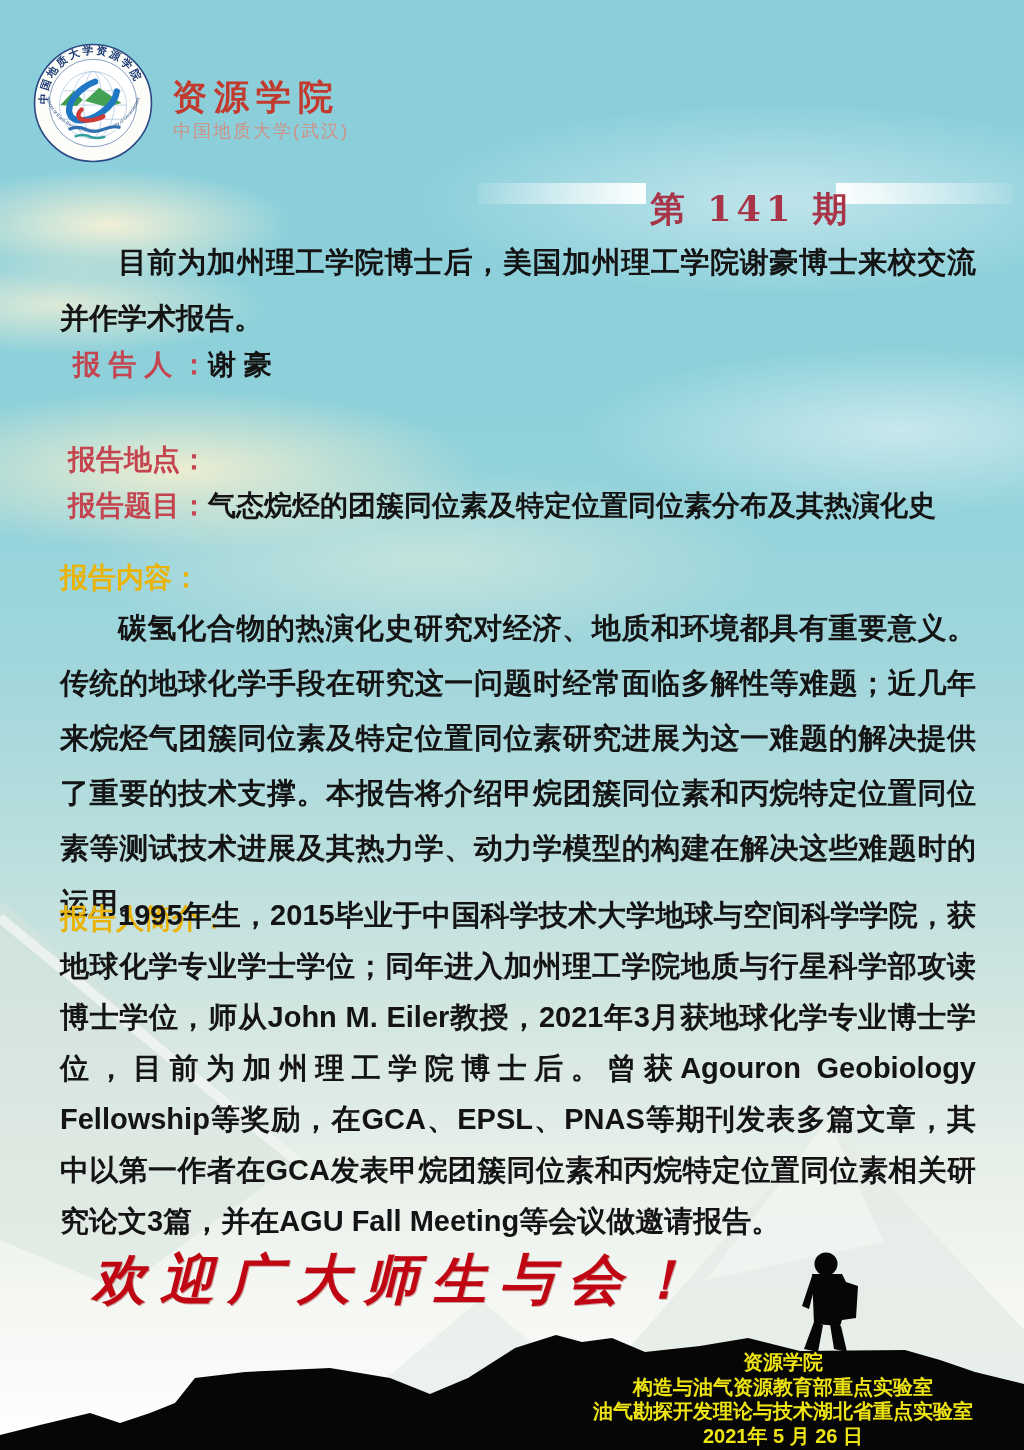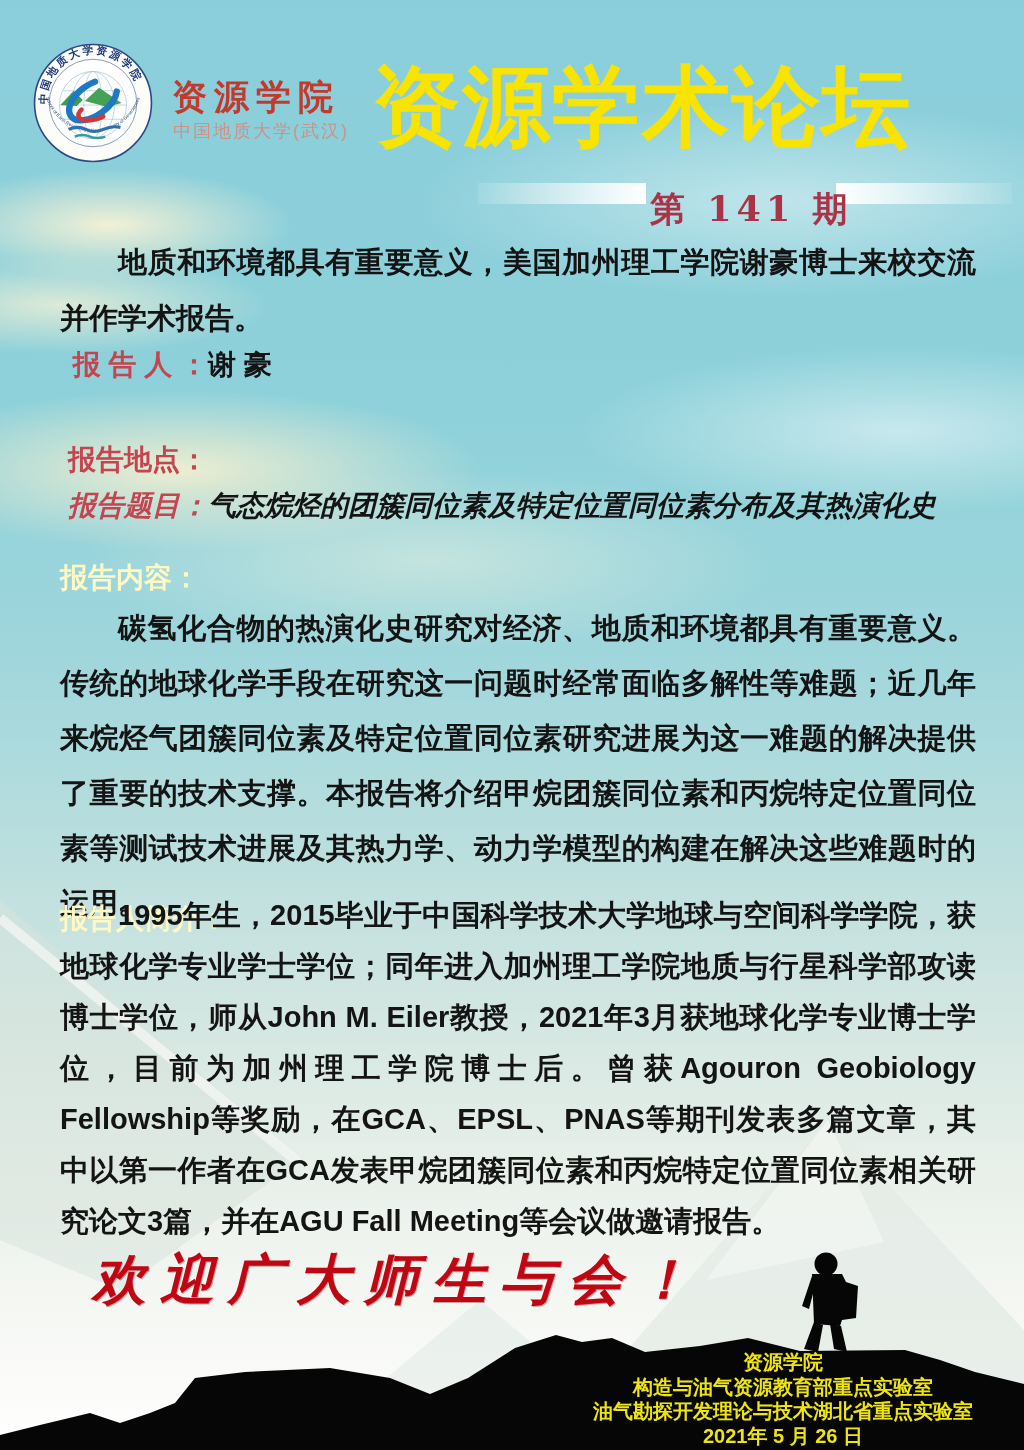--- a/index.html
+++ b/index.html
@@ -41,22 +41,22 @@
     font-family:"DejaVu Serif","Liberation Serif",serif;
     font-size:35px;font-weight:bold;color:#a93447;letter-spacing:5px;white-space:nowrap;}
 
   
   .cn{color:#141414;font-weight:bold;}
   .intro{position:absolute;left:60px;top:234px;width:916px;
     font-size:29px;line-height:56px;text-indent:2em;text-align:justify;}
   .info-row{position:absolute;left:60px;width:916px;height:42px;display:flex;text-align:right;}
   .info-label{width:148px;flex:0 0 148px;color:#c4454f;font-size:28px;font-weight:bold;white-space:nowrap;}
   .info-value{font-size:28px;white-space:nowrap;}
-  .row-0{top:346px;} .row-1{top:393px;} .row-2{top:441px;} .row-3{top:487px;font-style:italic;}
-  .section-label{position:absolute;left:60px;color:#fef9c3;font-size:28px;font-weight:bold;}
+  .row-0{top:346px;} .row-1{top:393px;} .row-2{top:441px;} .row-3{top:487px;}
+  .section-label{position:absolute;left:60px;color:#eab308;font-size:28px;font-weight:bold;}
   .content-label{top:559px;}
   .content-body{position:absolute;left:60px;top:601px;width:916px;
     font-size:29px;line-height:55px;text-indent:2em;text-align:justify;}
   .bio-label{top:900px;}
   .bio-body{position:absolute;left:60px;top:890px;width:916px;
     font-size:29px;line-height:51px;text-indent:2em;text-align:justify;}
 
   
   .welcome{position:absolute;left:92px;top:1244px;width:860px;
     font-family:"DejaVu Serif","Liberation Serif",serif;font-style:italic;
@@ -110,27 +110,26 @@
     <ellipse cx="60" cy="57" rx="27" ry="15" transform="rotate(-36 60 57)" fill="none" stroke="#1e78c4" stroke-width="6.2" stroke-dasharray="105 40" stroke-dashoffset="-8" stroke-linecap="round"></ellipse>
     <ellipse cx="62" cy="68" rx="17" ry="8" transform="rotate(-18 62 68)" fill="none" stroke="#cf3a36" stroke-width="4.4" stroke-dasharray="34 70" stroke-dashoffset="-14" stroke-linecap="round"></ellipse>
     <g fill="none">
       <path d="M36,86 Q45,82 53,86 T70,86 T87,84" stroke="#2e6fb0" stroke-width="3"></path>
       <path d="M42,93 Q50,90 57,93 T72,93" stroke="#2f9e98" stroke-width="2.4"></path>
     </g>
   </svg>
 
   <div class="school-name z-content">资源学院</div>
   <div class="univ-name z-content">中国地质大学(武汉)</div>
-  <div class="forum-title z-content">资源学术论坛</div>
 
   <div class="issue-bar left"></div>
   <div class="issue-text z-content">第 141 期</div>
   <div class="issue-bar right"></div>
 
-  <div class="intro cn z-content">地质和环境都具有重要意义，美国加州理工学院谢豪博士来校交流并作学术报告。</div>
+  <div class="intro cn z-content">目前为加州理工学院博士后，美国加州理工学院谢豪博士来校交流并作学术报告。</div>
 
   <div class="info-row row-0 z-content">
     <span class="info-label">报 告 人 ：</span>
     <span class="info-value cn">谢  豪</span>
   </div>
   <div class="info-row row-2 z-content">
     <span class="info-label">报告地点：</span>
   </div>
   <div class="info-row row-3 z-content">
     <span class="info-label">报告题目：</span>

